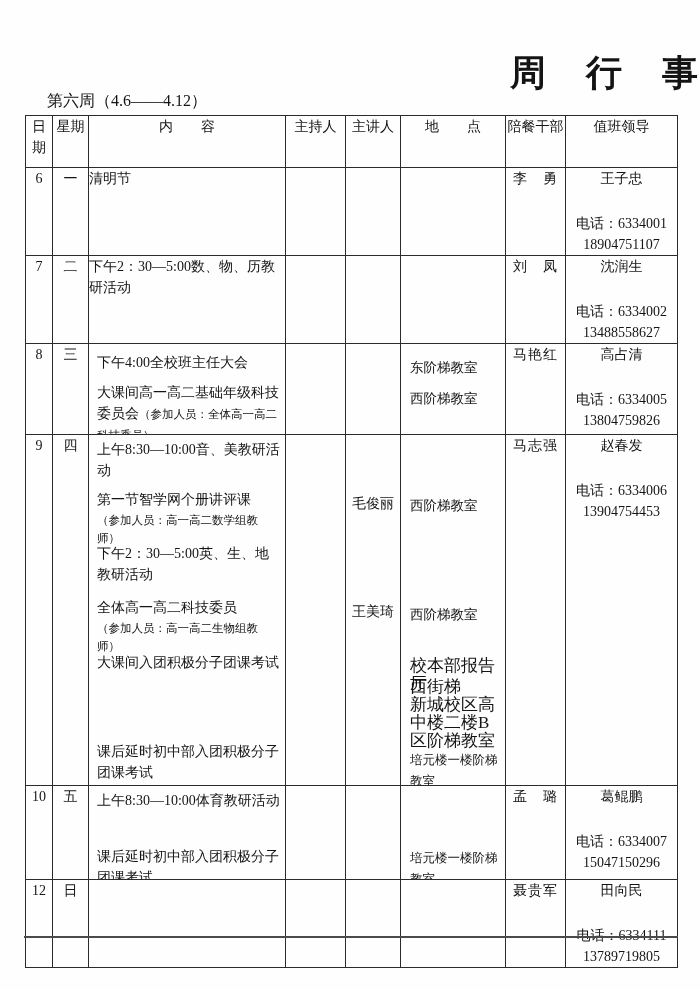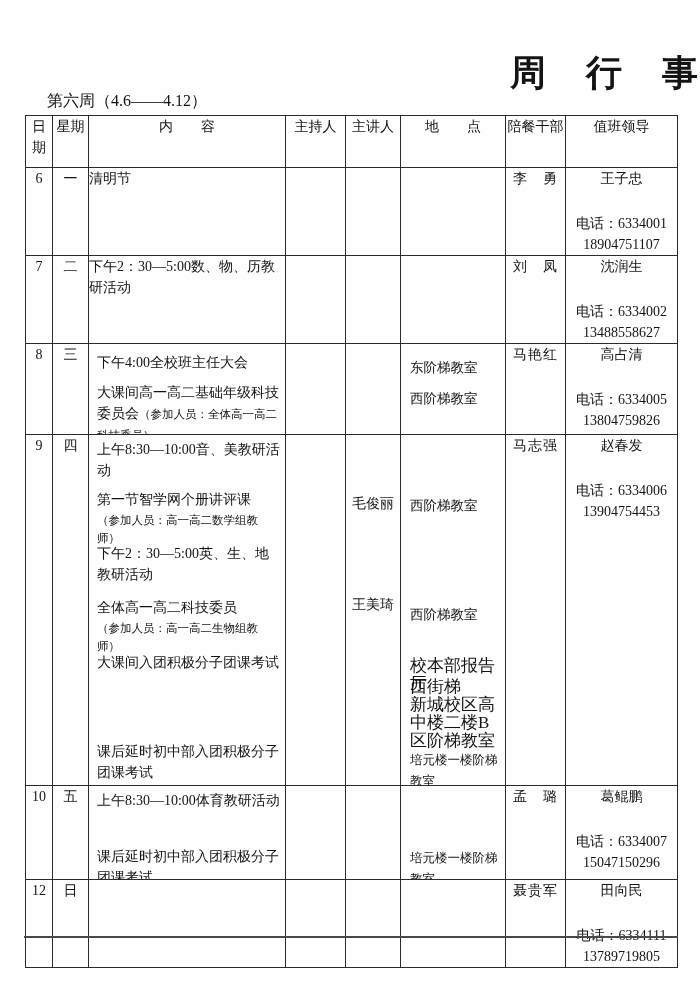--- a/index.html
+++ b/index.html
@@ -169,21 +169,21 @@
         <div class="abs pad note" style="top:76px;">（参加人员：高一高二数学组教师）</div>
         <div class="abs pad" style="top:108px;">下午2：30—5:00英、生、地教研活动</div>
         <div class="abs pad" style="top:162px;">全体高一高二科技委员</div>
         <div class="abs pad note" style="top:184px;">（参加人员：高一高二生物组教师）</div>
         <div class="abs pad" style="top:217px;">大课间入团积极分子团课考试</div>
         <div class="abs pad" style="top:306px;">课后延时初中部入团积极分子团课考试</div>
       </td>
       <td></td>
       <td class="rel">
         <div class="abs speaker-name" style="top:58px;">毛俊丽</div>
-        <div class="abs speaker-name" style="top:159px;">王美琦</div>
+        <div class="abs speaker-name" style="top:166px;">王美琦</div>
       </td>
       <td class="rel">
         <div class="abs loc" style="top:60px;">西阶梯教室</div>
         <div class="abs loc" style="top:169px;">西阶梯教室</div>
         <div class="abs loc-sm" style="top:222px;">校本部报告厅</div>
         <div class="abs loc-sm" style="top:243px;">西街梯</div>
         <div class="abs loc-sm" style="top:261px;">新城校区高中楼二楼B区阶梯教室</div>
         <div class="abs loc-md" style="top:315px;">培元楼一楼阶梯教室</div>
       </td>
       <td class="c-mid cadre">马志强</td>

